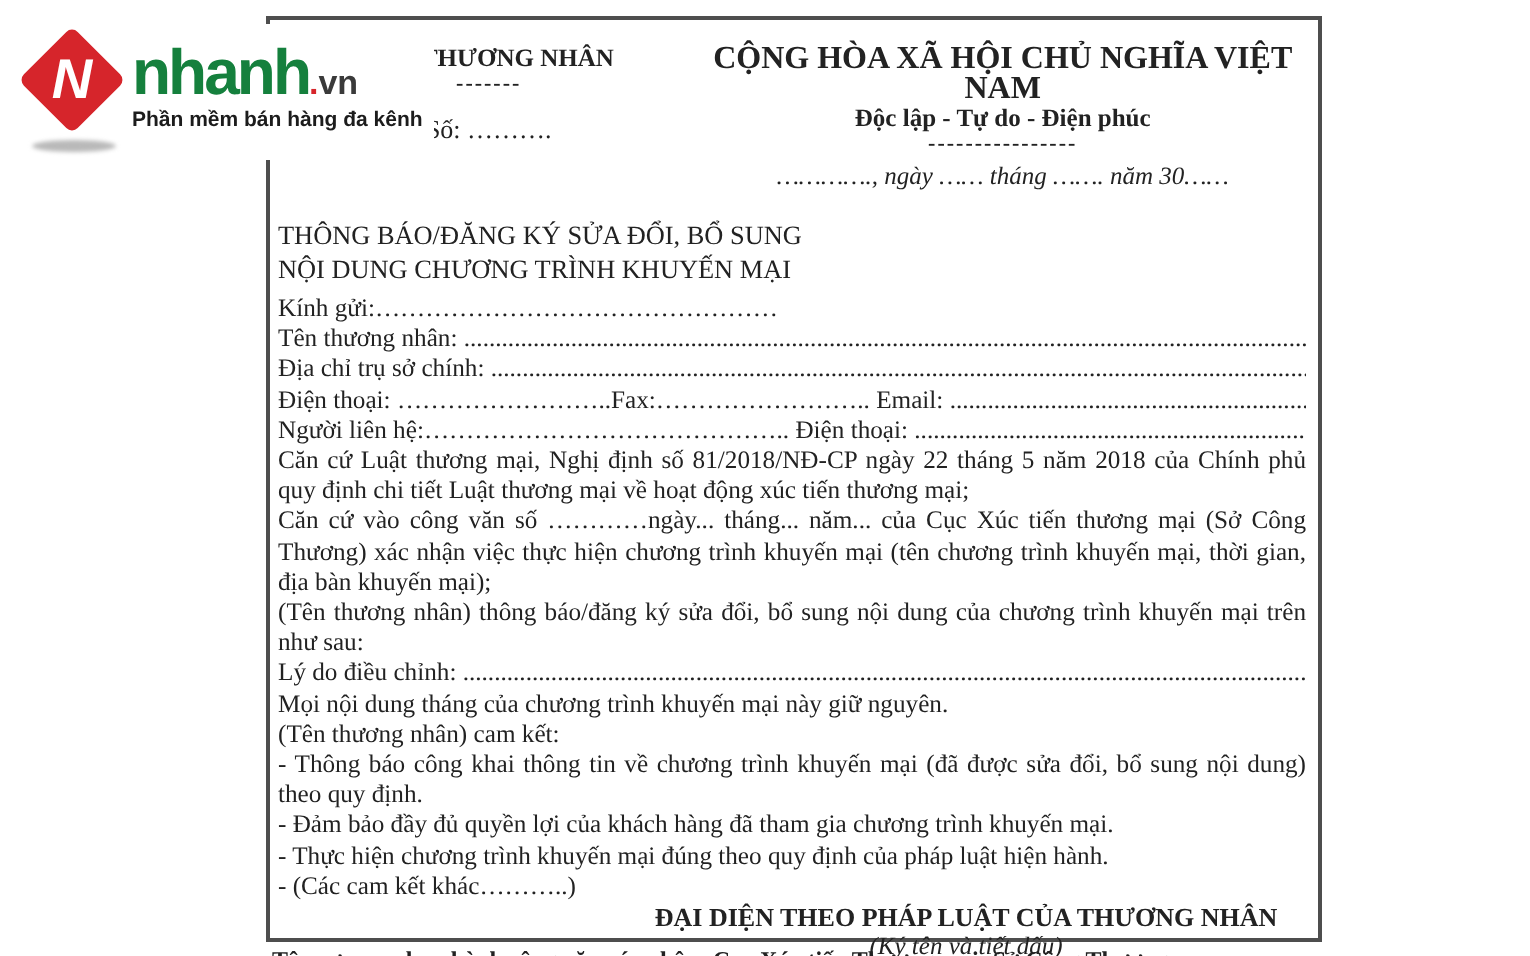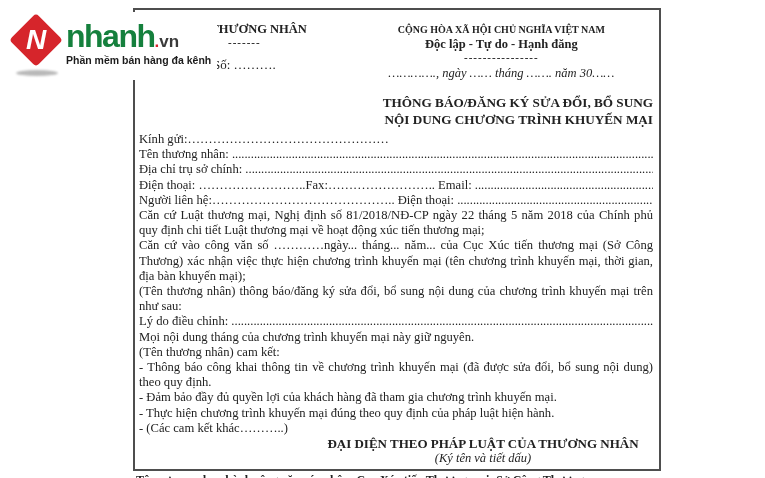--- a/index.html
+++ b/index.html
@@ -14,25 +14,25 @@
     border:2px solid #4e4e4e;background:#fff;box-sizing:content-box;
   }
   .page-inner{padding:12px 6px 0 4px;}
   
   .hdr{display:flex;}
   .hdr-left{width:41%;text-align:center;}
   .hdr-right{width:59%;text-align:center;}
   .hdr-title{font-weight:bold;font-size:12.5px;line-height:15px;}
   .hdr-divider{font-size:11px;line-height:11px;letter-spacing:1px;font-weight:bold;}
   .so-line{margin-top:9px;font-size:13px;}
-  .national{font-weight:bold;font-size:10px;line-height:15px;}
+  .national{font-weight:bold;font-size:16px;line-height:15px;}
   .motto{font-weight:bold;font-size:12.5px;line-height:15px;}
   .date-line{font-style:italic;font-size:12.5px;margin-top:3px;}
   
-  .doc-title{text-align:right;font-weight:bold;font-size:13.2px;line-height:16.5px;margin-top:14px;}
+  .doc-title{text-align:left;font-weight:normal;font-size:13.2px;line-height:16.5px;margin-top:14px;}
   
   .body-block{margin-top:4px;font-size:12.6px;line-height:15.2px;}
   .ln{white-space:nowrap;overflow:hidden;}
   .para{text-align:justify;}
   
   .sig{margin-top:0;margin-left:168px;width:352px;text-align:center;}
   .sig-title{font-weight:bold;font-size:13px;line-height:15px;}
   .sig-note{font-style:italic;font-size:12.5px;line-height:14px;}
   
   .footnote{
@@ -74,21 +74,21 @@
   <div class="page-inner">
 
     <div class="hdr">
       <div class="hdr-left">
         <div class="hdr-title">TÊN THƯƠNG NHÂN</div>
         <div class="hdr-divider">-------</div>
         <div class="so-line">Số: ……….</div>
       </div>
       <div class="hdr-right">
         <div class="national">CỘNG HÒA XÃ HỘI CHỦ NGHĨA VIỆT NAM</div>
-        <div class="motto">Độc lập - Tự do - Hạnh đăng</div>
+        <div class="motto">Độc lập - Tự do - Điện phúc</div>
         <div class="hdr-divider">----------------</div>
         <div class="date-line">…………., ngày …… tháng ……. năm 30……</div>
       </div>
     </div>
 
     <div class="doc-title">
       <div>THÔNG BÁO/ĐĂNG KÝ SỬA ĐỔI, BỔ SUNG</div>
       <div>NỘI DUNG CHƯƠNG TRÌNH KHUYẾN MẠI</div>
     </div>
 

